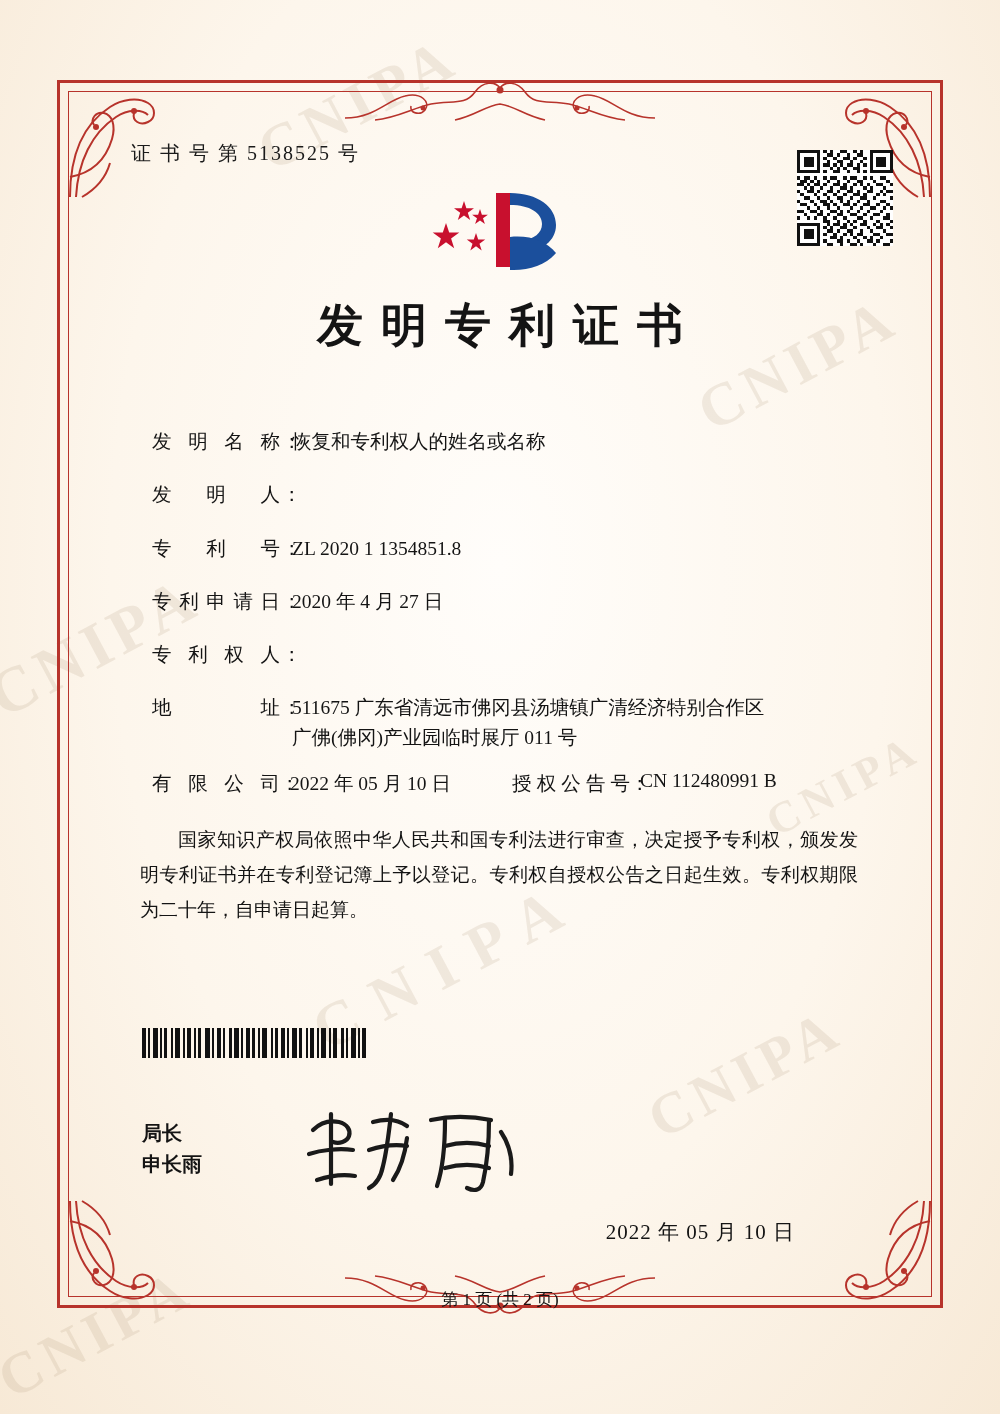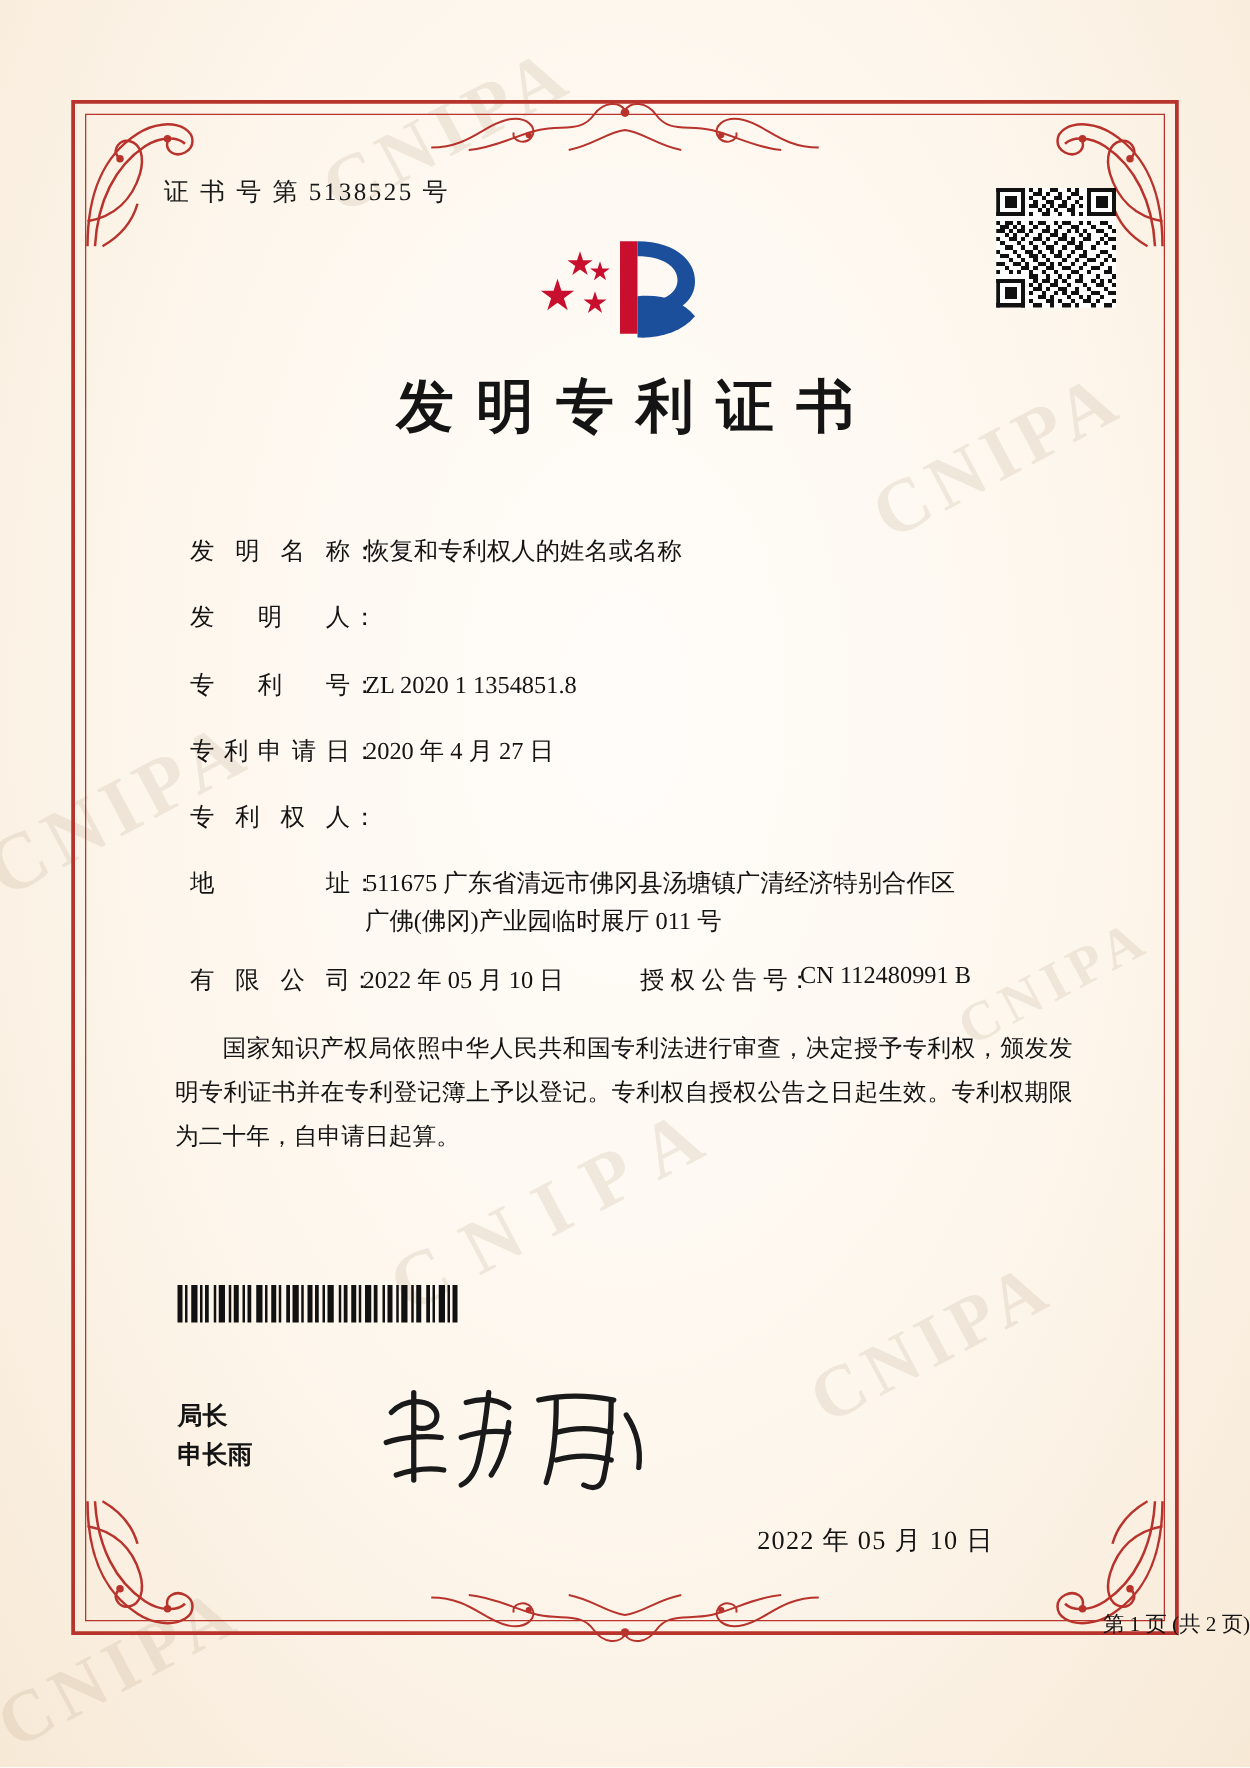--- a/index.html
+++ b/index.html
@@ -239,21 +239,21 @@
     top: 1218px;
     font-size: 21px;
     letter-spacing: 1px;
     color: #141414;
   }
 
   .page-number {
     position: absolute;
     left: 0; right: 0;
     top: 1288px;
-    text-align: right;
+    text-align: center;
     font-size: 17px;
     color: #141414;
   }
 
   .footer-note {
     position: absolute;
     left: 0; right: 0;
     top: 1348px;
     text-align: center;
     font-size: 17px;

